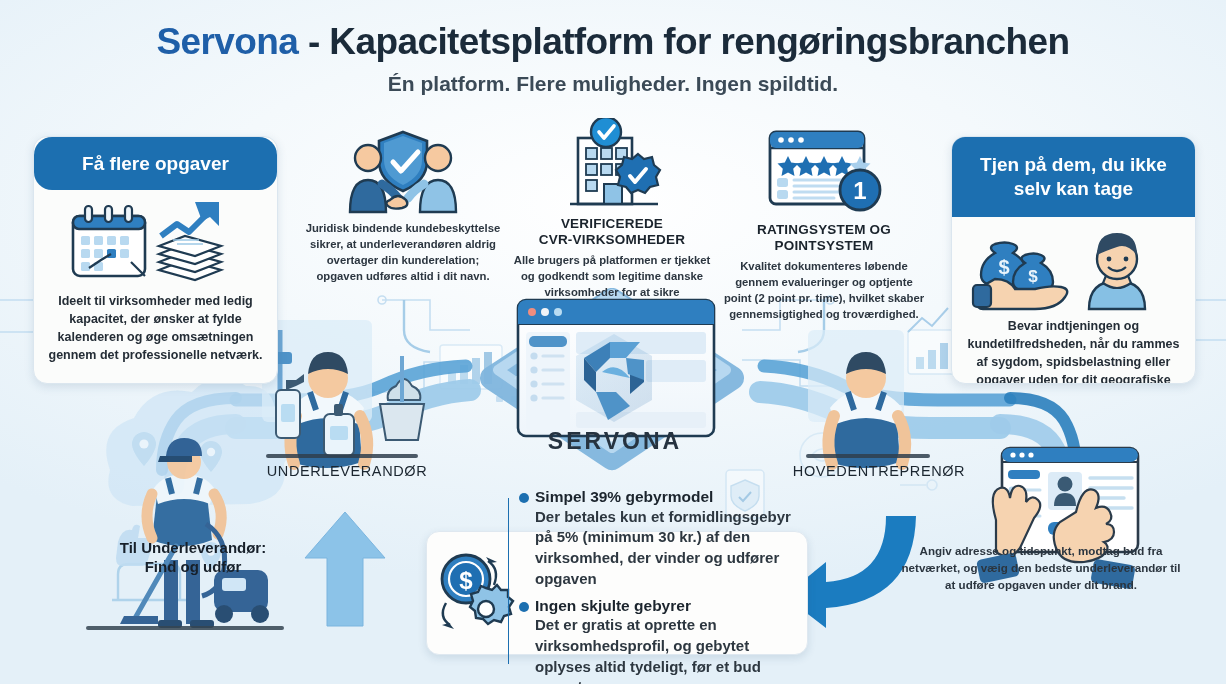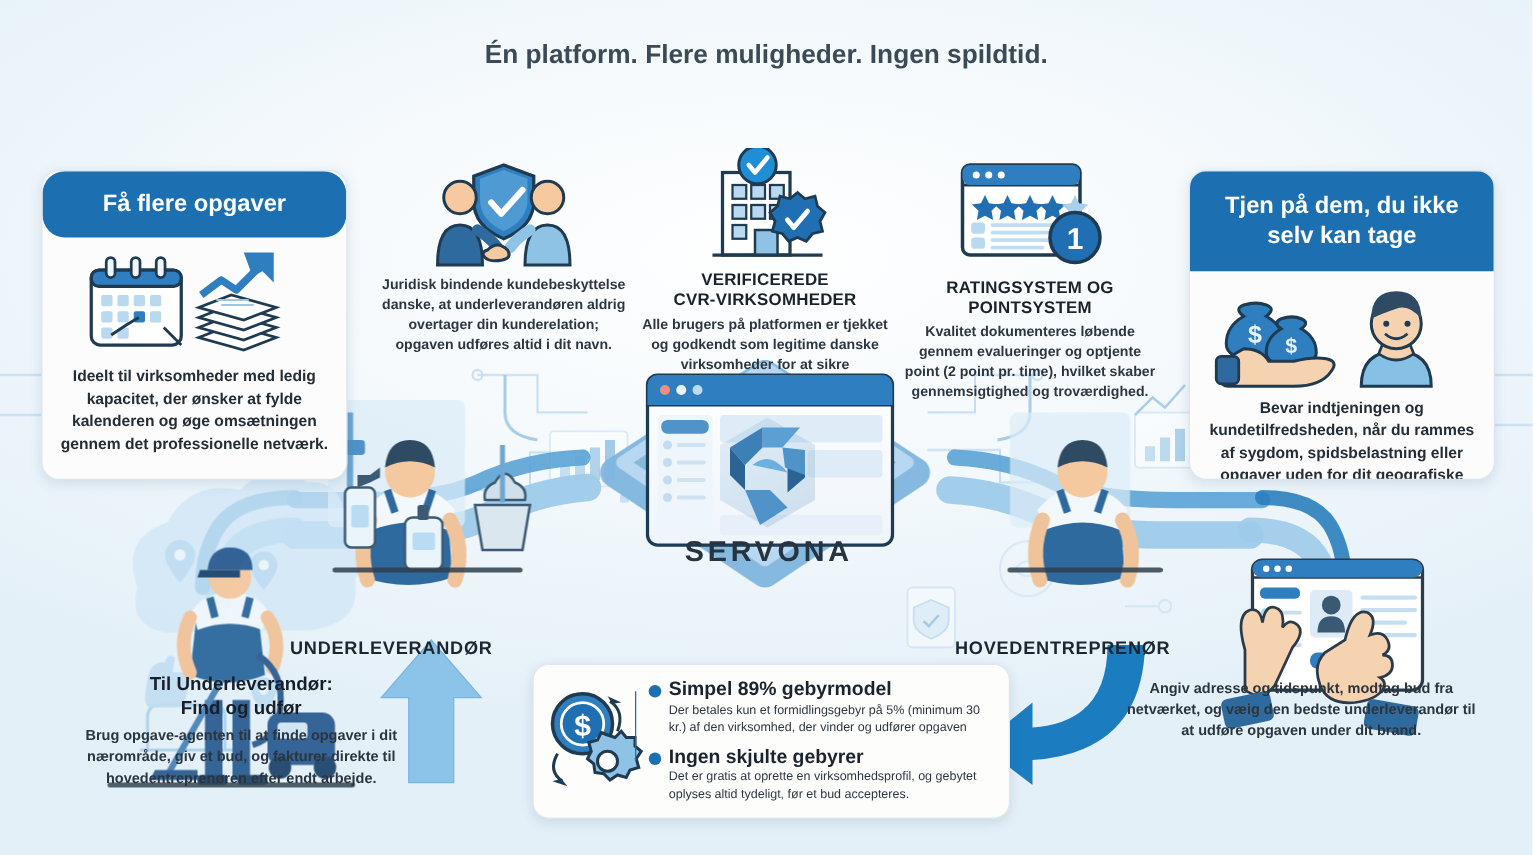--- a/index.html
+++ b/index.html
@@ -90,43 +90,43 @@
 
   .platform-label {
     position: absolute; left: 0; right: 0; bottom: 30px; text-align: center; z-index: 3;
   }
   .platform-label .p1 { font-size: 23px; font-weight: bold; color: #263340; letter-spacing: 3px; }
   .platform-label .p2 { font-size: 14px; font-weight: 600; color: #3d4b57; letter-spacing: 4px; margin-top: 2px; }
 
   
   .role-label {
     position: absolute; z-index: 26;
-    font-size: 14.5px; font-weight: bold; letter-spacing: 0.6px; color: #1b2630;
-    width: 230px; margin-top: 48px;
+    font-size: 14.5px; font-weight: normal; letter-spacing: 0.6px; color: #1b2630;
+    text-align: center; width: 230px;
   }
   #role-sub  { left: 232px; top: 463px; }
   #role-main { left: 764px; top: 463px; }
 
   
   .fee-card {
     position: absolute; left: 426px; top: 531px; width: 382px; height: 124px;
     background: #fdfdfc; border: 1px solid #dfe8f0; border-radius: 13px;
     box-shadow: 0 3px 9px rgba(30,70,110,0.13);
     z-index: 27; display: flex; align-items: center; padding: 8px 10px 8px 6px;
   }
   .fee-icon { width: 86px; flex: 0 0 86px; display:flex; align-items:center; justify-content:center; }
   .fee-list { flex: 1; position: relative; padding-left: 16px; }
   .fee-item { position: relative; margin-bottom: 7px; }
   .fee-item:last-child { margin-bottom: 0; }
   .fee-dot {
     position: absolute; left: -16px; top: 5px; width: 10px; height: 10px;
     border-radius: 50%; background: #1c6fb0;
   }
   .fee-head { font-size: 15.5px; font-weight: bold; color: #1b242d; line-height: 1.15; }
-  .fee-body { font-size: 10px; line-height: 1.38; color: #2d3740; font-weight: 400; margin-top: 1px; }
+  .fee-body { font-size: 15px; line-height: 1.38; color: #2d3740; font-weight: 700; margin-top: 1px; }
   .fee-rail {
     position: absolute; left: -11.5px; top: 10px; bottom: 34px; width: 1.5px; background: #1c6fb0;
   }
 
   
   .bottom-text { position: absolute; width: 286px; text-align: center; z-index: 26; }
   #bt-left  { left: 50px;  top: 538px; }
   #bt-right { left: 898px; top: 538px; }
   .bt-title { font-size: 15px; font-weight: bold; color: #17202a; line-height: 1.28; }
   .bt-body  { margin-top: 5px; font-size: 11.6px; line-height: 1.45; color: #2b353f; font-weight: 600; }
@@ -408,20 +408,23 @@
       <rect x="978" y="556" width="40" height="24" rx="5" fill="#2f6a9e" transform="rotate(-12 998 568)"></rect>
 
       <g fill="#f6d3b0" stroke="#2b3b4a" stroke-width="2.2">
         <path d="M1076,512 q6,-26 18,-22 q8,4 2,18 q10,-4 14,4 q4,8 -4,12 q8,0 8,8 q0,8 -10,10 q6,4 2,10 q-6,8 -22,10 q-22,2 -28,-14 q-6,-16 4,-26 z"></path>
       </g>
       <rect x="1092" y="562" width="42" height="24" rx="5" fill="#2f6a9e" transform="rotate(10 1113 574)"></rect>
     </g>
   </svg>
 
   <div class="header">
+    <div class="title">
+      <span class="brand">Servona</span><span> - Kapacitetsplatform for rengøringsbranchen</span>
+    </div>
     <div class="subtitle">Én platform. Flere muligheder. Ingen spildtid.</div>
   </div>
 
   <div class="side-card left">
     <div class="card-head">Få flere opgaver</div>
     <div class="card-art">
       <svg width="190" height="86" viewBox="0 0 190 86">
 
         <rect x="12" y="16" width="72" height="60" rx="7" fill="#ffffff" stroke="#1f3b52" stroke-width="2.6"></rect>
         <rect x="12" y="16" width="72" height="13" rx="6" fill="#2f7fc0" stroke="#1f3b52" stroke-width="2.6"></rect>
@@ -506,21 +509,21 @@
         <path d="M22,86 q0,-32 18,-32 q18,0 18,32 z" fill="#2f6a9e" stroke="#1f3b52" stroke-width="2.4"></path>
 
         <circle cx="110" cy="32" r="13" fill="#f6c9a0" stroke="#1f3b52" stroke-width="2.4"></circle>
         <path d="M92,86 q0,-32 18,-32 q18,0 18,32 z" fill="#8fc3e6" stroke="#1f3b52" stroke-width="2.4"></path>
 
         <path d="M54,58 q10,6 16,14" stroke="#2f6a9e" stroke-width="9" fill="none" stroke-linecap="round"></path>
         <path d="M96,58 q-10,6 -16,14" stroke="#8fc3e6" stroke-width="9" fill="none" stroke-linecap="round"></path>
         <path d="M62,74 q8,-8 16,0 q4,6 -4,8 q-10,2 -14,-2 q-4,-4 2,-6z" fill="#f6c9a0" stroke="#1f3b52" stroke-width="2.4"></path>
       </svg>
     </div>
-    <div class="f-body">Juridisk bindende kundebeskyttelse danske, at underleverandøren aldrig overtager din kunderelation; opgaven udføres altid i dit navn.</div>
+    <div class="f-body">Juridisk bindende kundebeskyttelse sikrer, at underleverandøren aldrig overtager din kunderelation; opgaven udføres altid i dit navn.</div>
   </div>
 
   <div class="feature" id="feat-2">
     <div class="f-icon">
       <svg width="120" height="92" viewBox="0 0 120 92">
 
         <rect x="26" y="20" width="54" height="66" fill="#ffffff" stroke="#1f3b52" stroke-width="2.6"></rect>
         <g fill="#b8d9f0" stroke="#1f3b52" stroke-width="1.8">
           <rect x="34" y="30" width="11" height="11"></rect>
           <rect x="49" y="30" width="11" height="11"></rect>
@@ -652,35 +655,34 @@
         <path d="M58,34 q6,-16 -6,-24" stroke="#1f3b52" stroke-width="2.4" fill="none"></path>
         <path d="M50,6 l4,6 l7,-1 z" fill="#1f3b52"></path>
         <path d="M10,52 q-8,14 4,22" stroke="#1f3b52" stroke-width="2.4" fill="none"></path>
         <path d="M18,78 l-5,-6 l-7,2 z" fill="#1f3b52"></path>
       </svg>
     </div>
     <div class="fee-list">
       <div class="fee-rail"></div>
       <div class="fee-item">
         <span class="fee-dot"></span>
-        <div class="fee-head">Simpel 89% gebyrmodel</div>
+        <div class="fee-head">Simpel 39% gebyrmodel</div>
         <div class="fee-body">Der betales kun et formidlingsgebyr på 5% (minimum 30 kr.) af den virksomhed, der vinder og udfører opgaven</div>
       </div>
       <div class="fee-item">
         <span class="fee-dot"></span>
         <div class="fee-head">Ingen skjulte gebyrer</div>
         <div class="fee-body">Det er gratis at oprette en virksomhedsprofil, og gebytet oplyses altid tydeligt, før et bud accepteres.</div>
       </div>
     </div>
   </div>
 
   <div class="bottom-text" id="bt-left">
     <div class="bt-title">
       <span>Til Underleverandør:</span><br><span>Find og udfør</span>
     </div>
-    <div class="bt-body">Brug opgave-agenten til at finde opgaver i dit nærområde, giv et bud, og fakturer direkte til hovedentreprenøren efter endt arbejde.</div>
   </div>
 
   <div class="bottom-text" id="bt-right">
     <div class="bt-body">Angiv adresse og tidspunkt, modtag bud fra netværket, og væig den bedste underleverandør til at udføre opgaven under dit brand.</div>
   </div>
 
 </div>
 
 </body></html>

